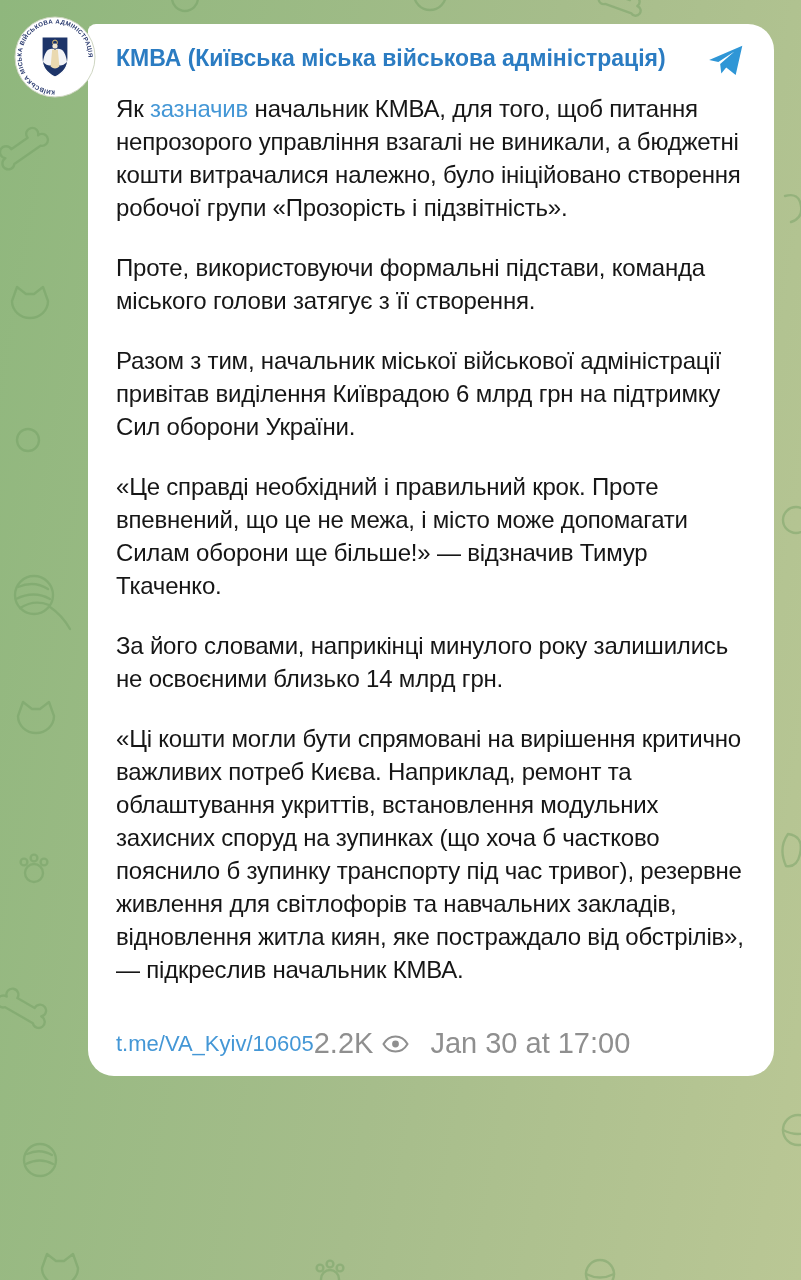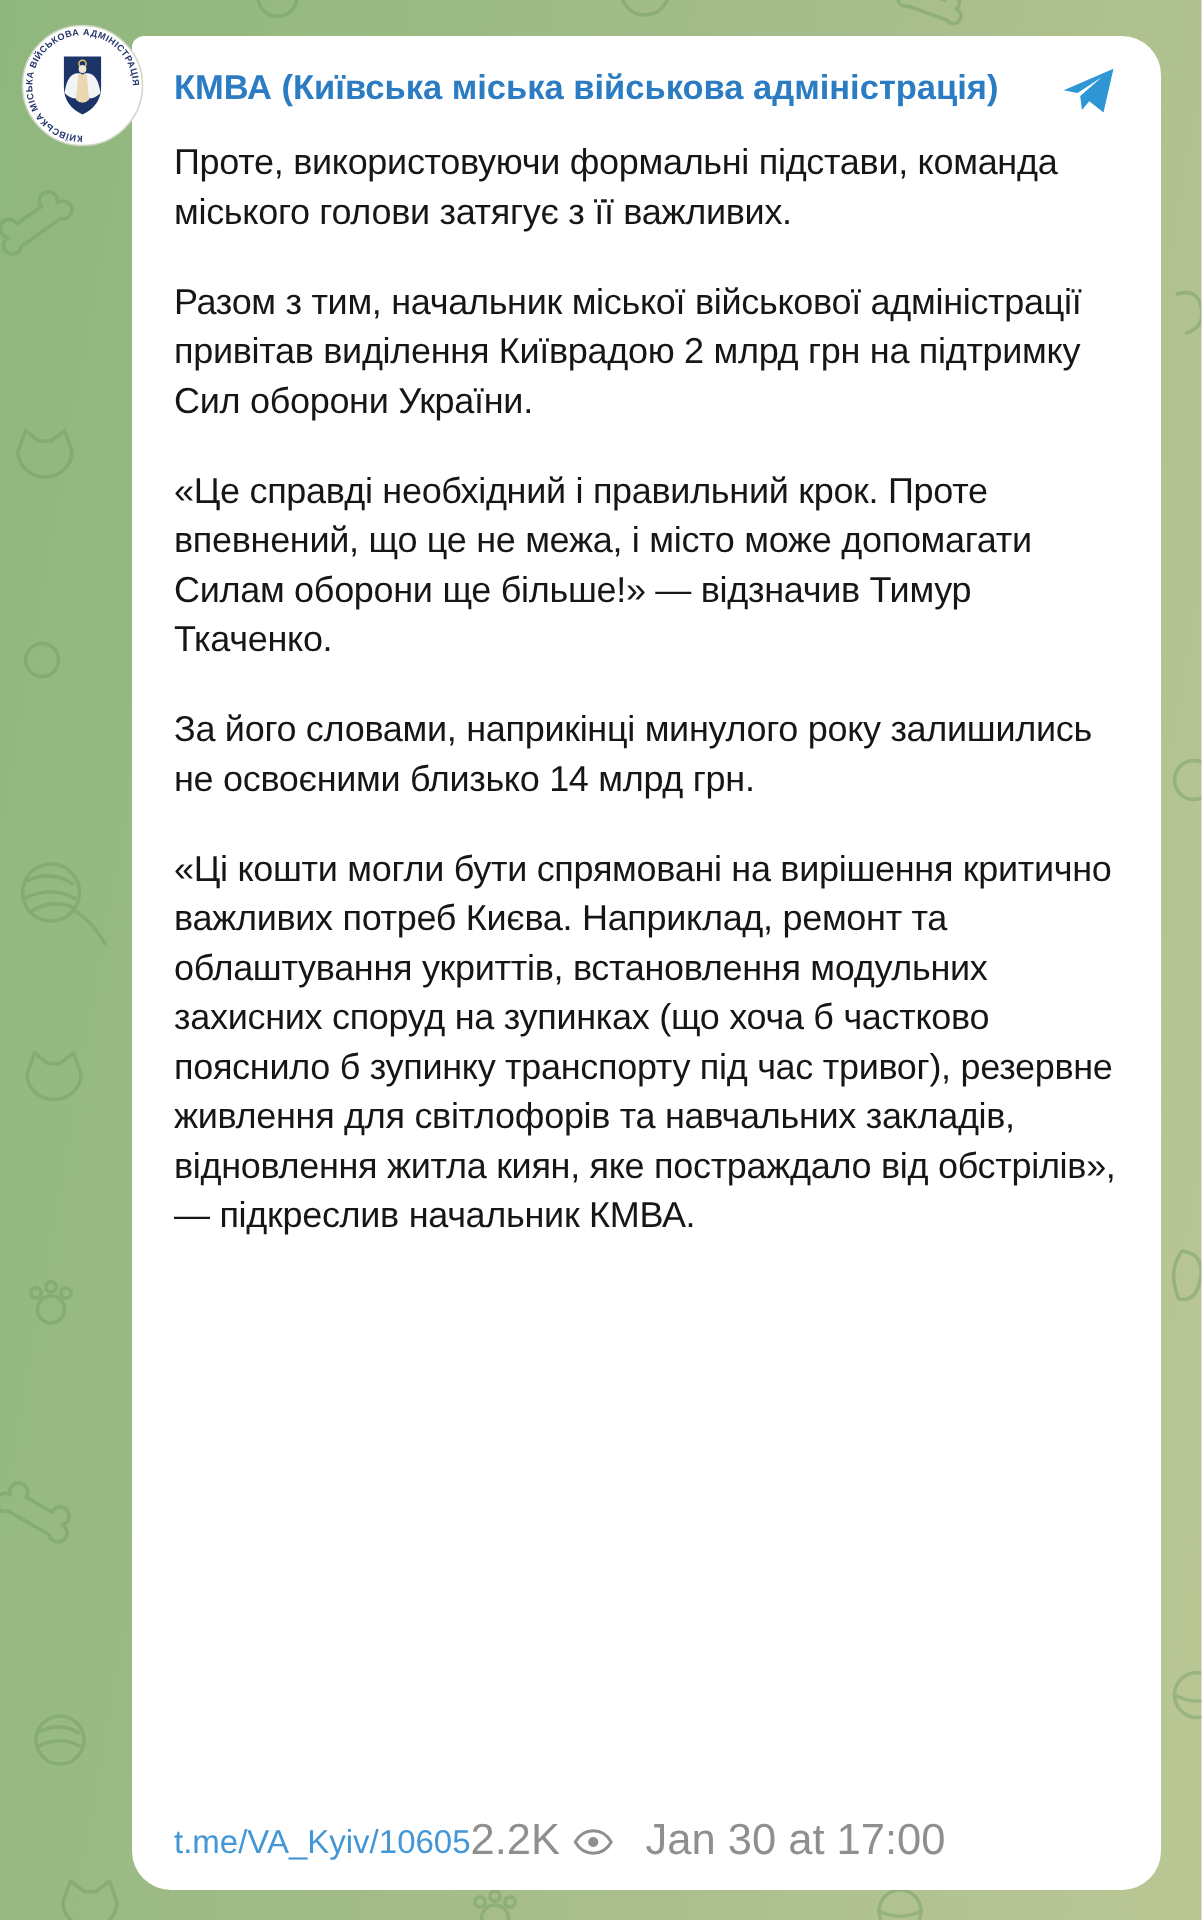--- a/index.html
+++ b/index.html
@@ -34,21 +34,21 @@
     border-radius:50%;
   }
   .avatar svg{display:block;width:82px;height:82px;}
   .ring-text{
     font-family:"Liberation Sans", sans-serif;
     font-size:6.1px;font-weight:bold;letter-spacing:.35px;
     fill:var(--avatar-ring-text-color);
   }
   .shield{fill:var(--avatar-shield-color);stroke:#ffffff;stroke-width:1.2;}
   .bubble{
-    position:absolute;left:88px;top:24px;width:686px;height:1236px;z-index:1;
+    position:absolute;left:88px;top:24px;width:686px;height:1052px;z-index:1;
     background:var(--bubble-color);
     border-radius:8px 26px 26px 26px;
     padding:18px 30px 16px 28px;
     display:flex;flex-direction:column;
     overflow:hidden;
   }
   .bubble-tail{
     position:absolute;left:-10px;top:0;width:0;height:0;
     border-right:12px solid var(--bubble-color);
     border-bottom:16px solid transparent;
@@ -182,22 +182,23 @@
   <header class="msg-header">
     <span class="channel-name">КМВА (Київська міська військова адміністрація)</span>
     <span class="plane">
       <svg viewBox="0 0 32 30" aria-hidden="true">
         <path fill="currentColor" d="M1 14.2 L30.5 1.5 L24.6 27.5 L16.2 20.8 L11.8 26 L10.8 17.6 L23.5 6.5 L9.2 15.9 Z"></path>
       </svg>
     </span>
   </header>
 
   <section class="msg-body">
-    <p>Проте, використовуючи формальні підстави, команда міського голови затягує з її важливих.</p>
-    <p>Разом з тим, начальник міської військової адміністрації привітав виділення Київрадою 2 млрд грн на підтримку Сил оборони України.</p>
+    <p><span>Як </span><a class="inline-link">зазначив</a><span> начальник КМВА, для того, щоб питання непрозорого управління взагалі не виникали, а бюджетні кошти витрачалися належно, було ініційовано створення робочої групи «Прозорість і підзвітність».</span></p>
+    <p>Проте, використовуючи формальні підстави, команда міського голови затягує з її створення.</p>
+    <p>Разом з тим, начальник міської військової адміністрації привітав виділення Київрадою 6 млрд грн на підтримку Сил оборони України.</p>
     <p>«Це справді необхідний і правильний крок. Проте впевнений, що це не межа, і місто може допомагати Силам оборони ще більше!» — відзначив Тимур Ткаченко.</p>
     <p>За його словами, наприкінці минулого року залишились не освоєними близько 14 млрд грн.</p>
     <p>«Ці кошти могли бути спрямовані на вирішення критично важливих потреб Києва. Наприклад, ремонт та облаштування укриттів, встановлення модульних захисних споруд на зупинках (що хоча б частково пояснило б зупинку транспорту під час тривог), резервне живлення для світлофорів та навчальних закладів, відновлення житла киян, яке постраждало від обстрілів», — підкреслив начальник КМВА.</p>
   </section>
 
   <footer class="msg-footer">
     <a class="post-link">t.me/VA_Kyiv/10605</a>
     <span class="meta">
       <span>2.2K</span>
       <span class="eye">

